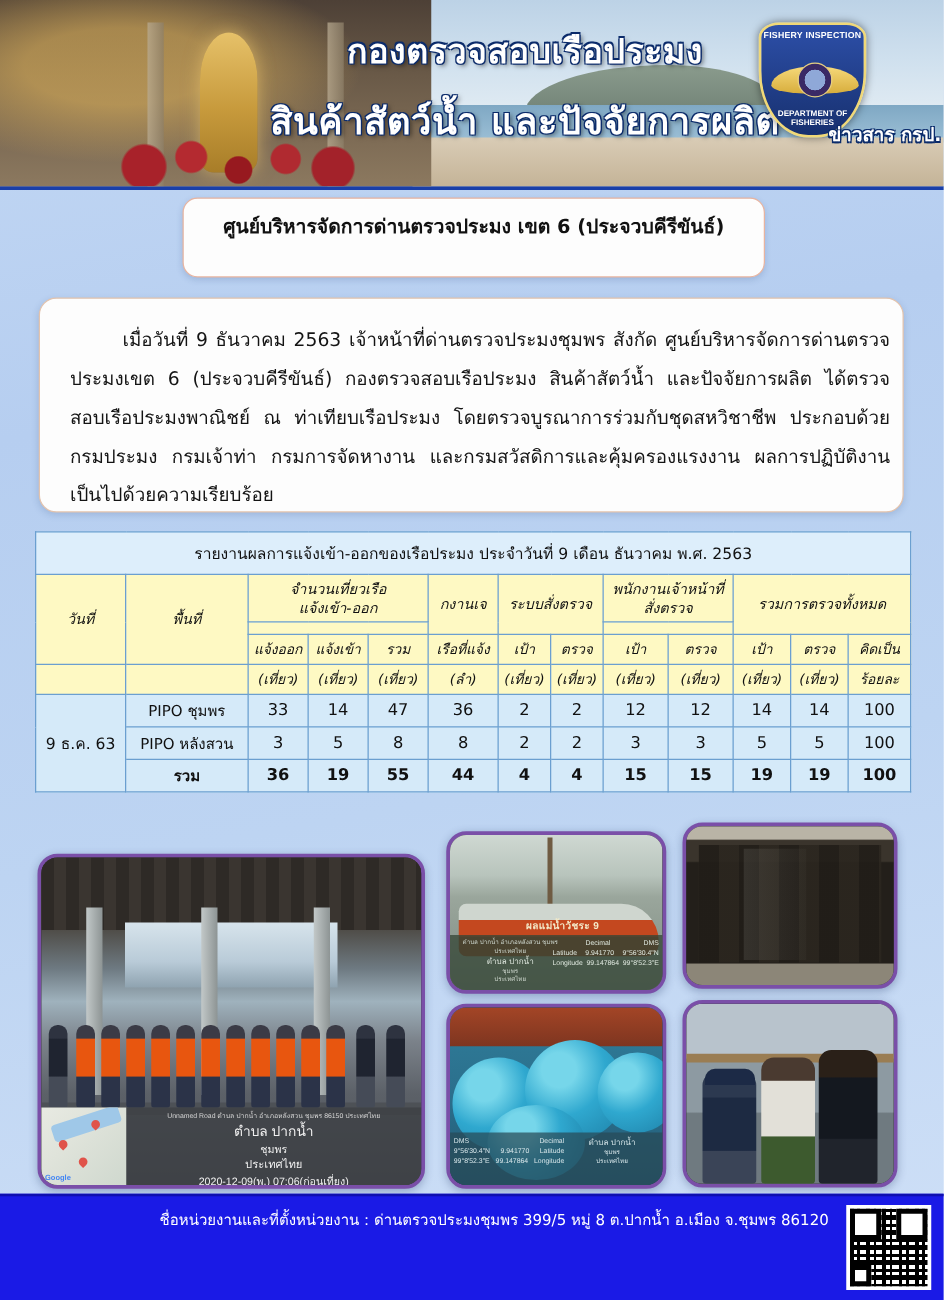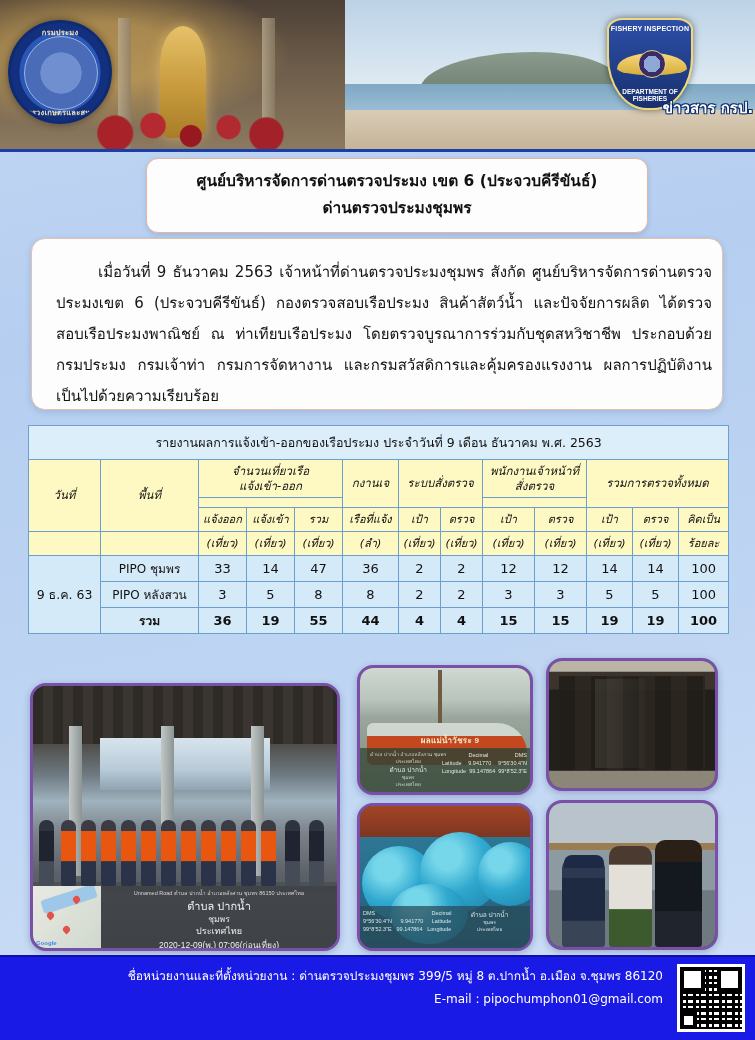--- a/index.html
+++ b/index.html
@@ -149,21 +149,21 @@
     text-align:center; font-family:"DejaVu Sans",sans-serif;
     font-size:15px; font-weight:700; color:#ffffff;
     text-shadow: 1px 1px 0 #0b2b6b, -1px 1px 0 #0b2b6b,
                  1px -1px 0 #0b2b6b, -1px -1px 0 #0b2b6b;
     z-index:8;
   }
 
   
   .title-card {
     position: absolute; left: 146px; top: 158px;
-    width: 502px; min-height: 64px;
+    width: 466px; min-height: 64px;
     background: #fdfdfd;
     border: 1px solid #e8b4a0;
     border-radius: 12px;
     box-shadow: 0 2px 5px rgba(40,70,130,.18);
     padding: 9px 12px 10px;
     text-align: center;
     z-index: 5;
   }
   .title-card .tl {
     font-family: "DejaVu Sans", sans-serif;
@@ -426,41 +426,39 @@
   <div class="bn-sky"></div>
   <div class="bn-hill"></div>
   <div class="bn-sea"></div>
   <div class="bn-sand"></div>
   <div class="bn-interior"></div>
   <div class="bn-pillar" style="left:118px"></div>
   <div class="bn-pillar" style="left:262px"></div>
   <div class="bn-gold"></div>
   <div class="bn-flower"></div>
 
-  <div class="seal-left">
-    <div class="ring-top">กรมประมง</div>
-    <div class="inner"></div>
-    <div class="ring-bot">กระทรวงเกษตรและสหกรณ์</div>
-  </div>
-
+
+  <div class="banner-title">
+    <div class="ln l1">กองตรวจสอบเรือประมง</div>
+    <div class="ln l2">สินค้าสัตว์น้ำ และปัจจัยการผลิต</div>
+  </div>
 
   <div class="badge-right">
     <div class="badge-shield">
       <div class="arc-t">FISHERY INSPECTION</div>
       <div class="wings"></div>
       <div class="core"></div>
       <div class="arc-b">DEPARTMENT OF FISHERIES</div>
     </div>
   </div>
   <div class="badge-label">ข่าวสาร กรป.</div>
 </div>
 
 <div class="title-card">
   <div class="tl">ศูนย์บริหารจัดการด่านตรวจประมง เขต 6 (ประจวบคีรีขันธ์)</div>
-  <div class="tl">ด่านตรวจประมงชุมพร</div>
 </div>
 
 <div class="body-card">
   <p>เมื่อวันที่ 9 ธันวาคม 2563 เจ้าหน้าที่ด่านตรวจประมงชุมพร สังกัด ศูนย์บริหารจัดการด่านตรวจประมงเขต 6 (ประจวบคีรีขันธ์) กองตรวจสอบเรือประมง สินค้าสัตว์น้ำ และปัจจัยการผลิต ได้ตรวจสอบเรือประมงพาณิชย์ ณ ท่าเทียบเรือประมง โดยตรวจบูรณาการร่วมกับชุดสหวิชาชีพ ประกอบด้วย กรมประมง กรมเจ้าท่า กรมการจัดหางาน และกรมสวัสดิการและคุ้มครองแรงงาน ผลการปฏิบัติงานเป็นไปด้วยความเรียบร้อย</p>
 </div>
 
 <div class="table-wrap">
   <table class="rpt">
     <colgroup>
       <col style="width:72px">
@@ -707,20 +705,19 @@
       <div class="cap"></div>
       <div class="p p2"></div>
       <div class="p p3"></div>
     </div>
   </div>
 </div>
 
 <div class="footer">
   <div class="lines">
     <div class="fl">ชื่อหน่วยงานและที่ตั้งหน่วยงาน : ด่านตรวจประมงชุมพร  399/5 หมู่ 8 ต.ปากน้ำ อ.เมือง จ.ชุมพร 86120</div>
-    <div class="fl">E-mail : pipochumphon01@gmail.com</div>
   </div>
   <div class="qr">
     <div class="qr-inner">
       <div class="qr-eye3"></div>
     </div>
   </div>
 </div>
 
 </body></html>

